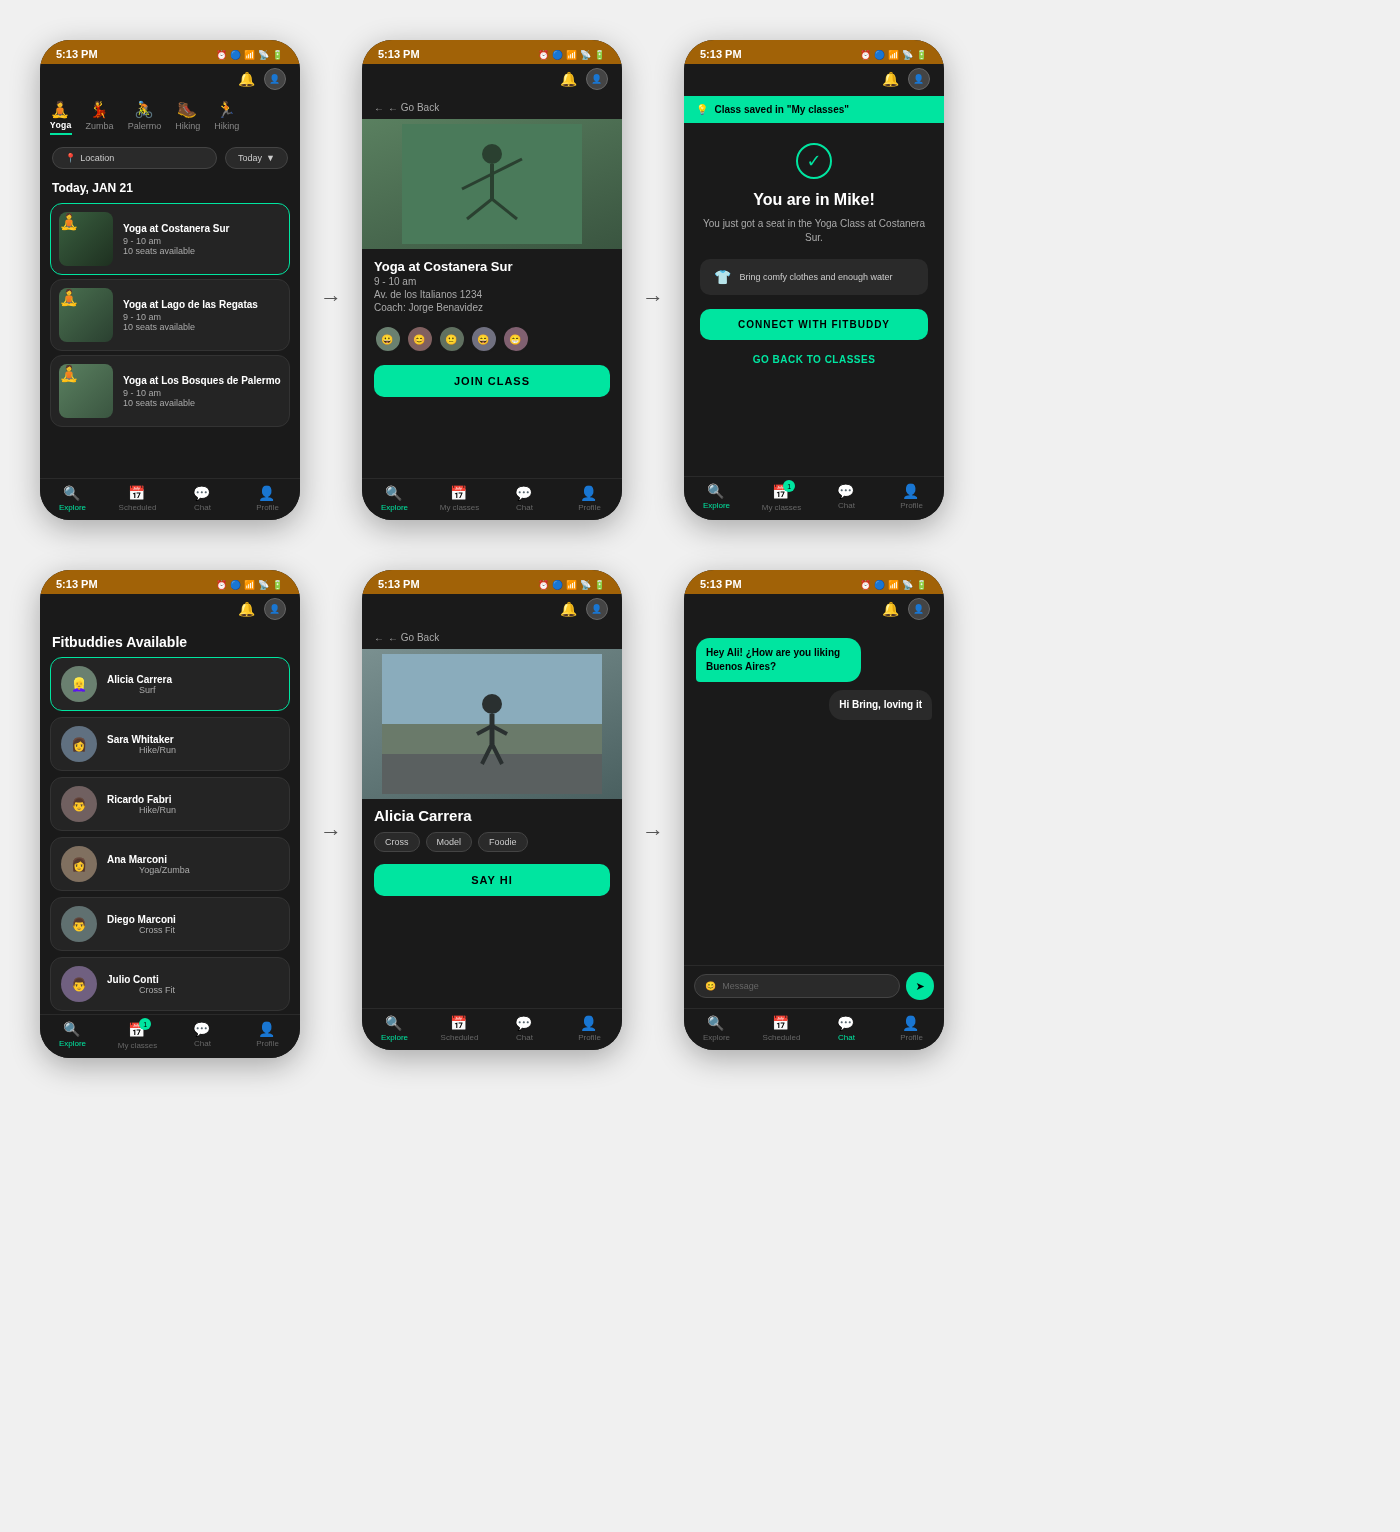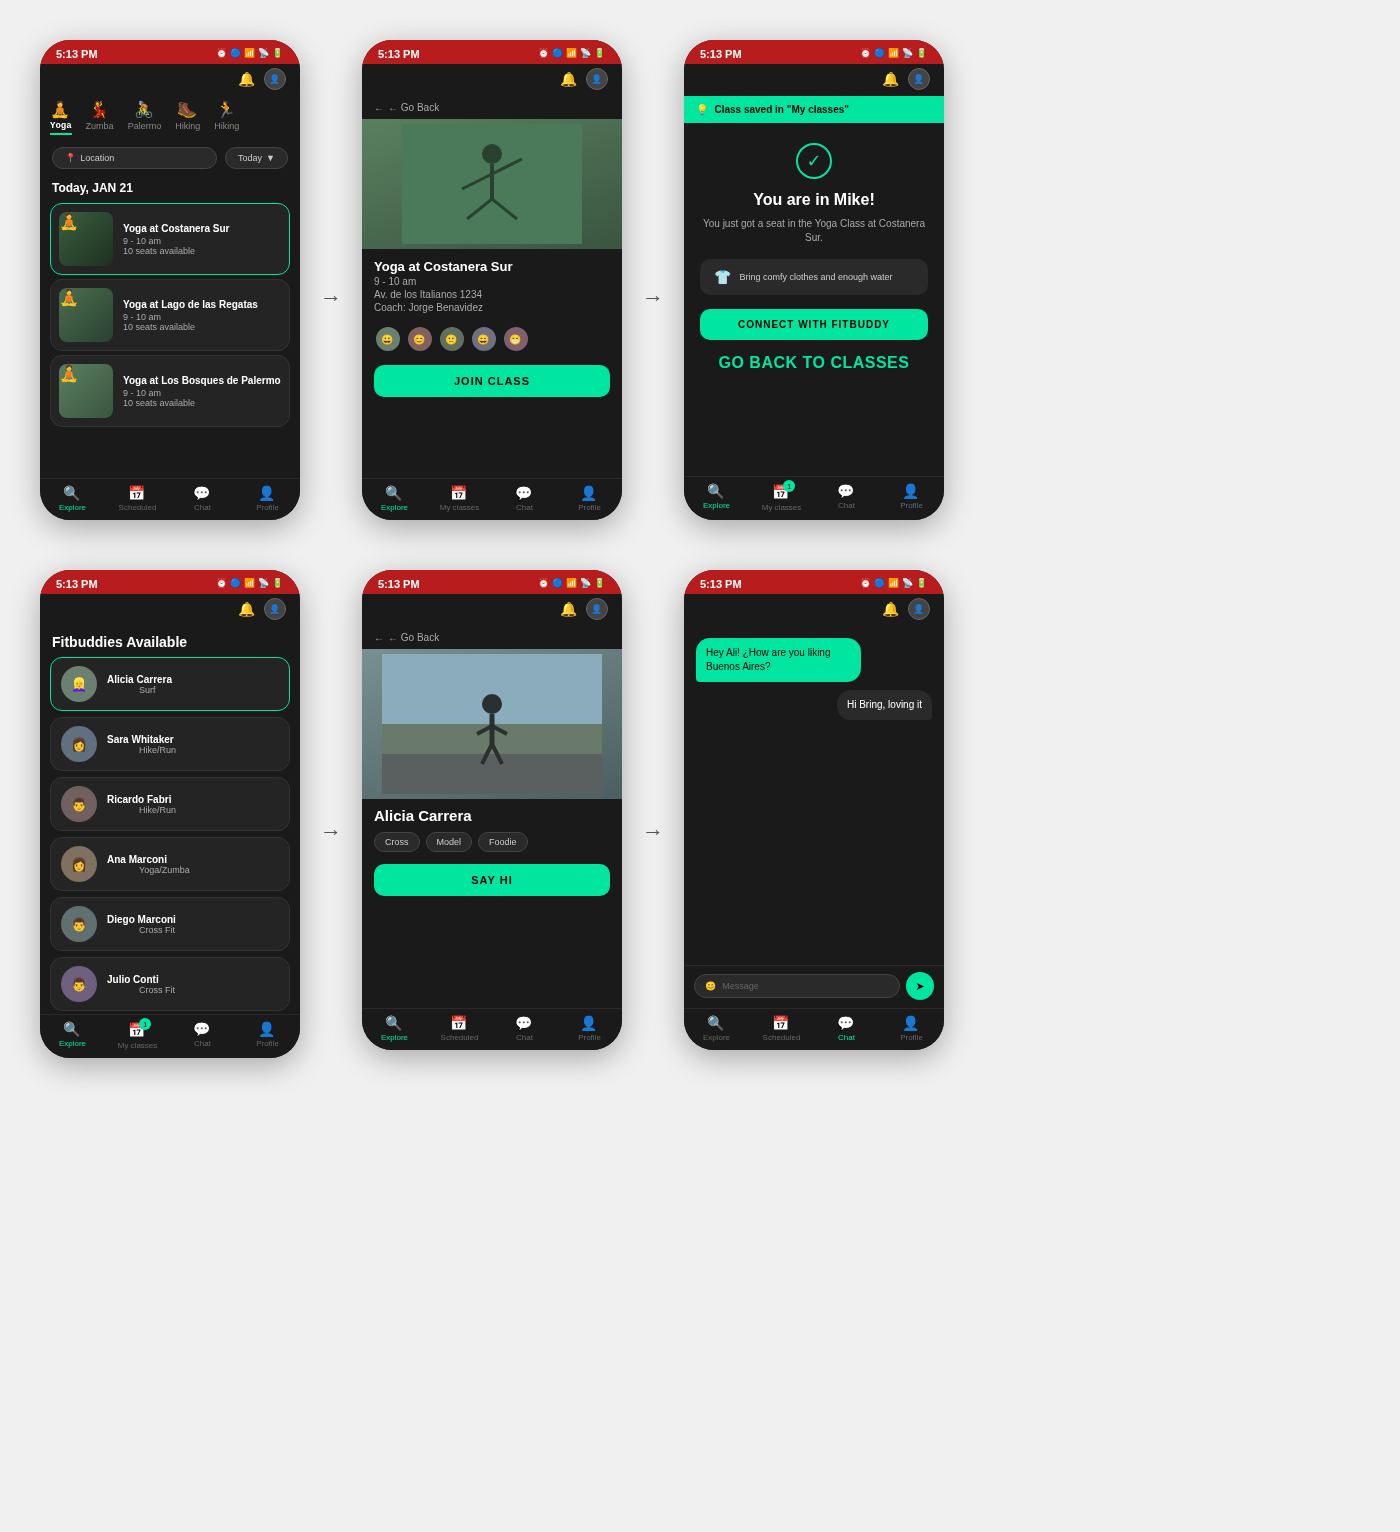--- a/index.html
+++ b/index.html
@@ -45,23 +45,23 @@
       display: flex;
       flex-direction: column;
       box-shadow: 0 8px 30px rgba(0,0,0,0.3);
       flex-shrink: 0;
     }
 
     
     .status-bar {
       display: flex;
       justify-content: space-between;
-      align-items: flex-start;
+      align-items: flex-end;
       padding: 8px 16px 4px;
-      background: #b91c1c;
+      background: #a16207;
     }
     .status-time {
       color: #fff;
       font-size: 11px;
       font-weight: 600;
     }
     .status-icons {
       display: flex;
       gap: 3px;
       align-items: center;
@@ -352,21 +352,21 @@
       padding: 10px 16px;
       color: #000;
       font-size: 10px;
       font-weight: 700;
       cursor: pointer;
       width: 100%;
       letter-spacing: 1px;
     }
     .go-back-link {
       color: #00e5a0;
-      font-size: 16px;
+      font-size: 10px;
       font-weight: 600;
       cursor: pointer;
       text-align: center;
       letter-spacing: 0.5px;
     }
 
     
     .section-title {
       color: #fff;
       font-size: 14px;
@@ -445,20 +445,21 @@
     }
 
     
     .chat-area {
       flex: 1;
       padding: 12px;
       display: flex;
       flex-direction: column;
       gap: 8px;
       overflow: hidden;
+      font-weight: bold;
     }
     .chat-bubble {
       max-width: 70%;
       border-radius: 14px;
       padding: 8px 10px;
       font-size: 10px;
       line-height: 1.4;
     }
     .chat-bubble.sent {
       background: #00e5a0;

